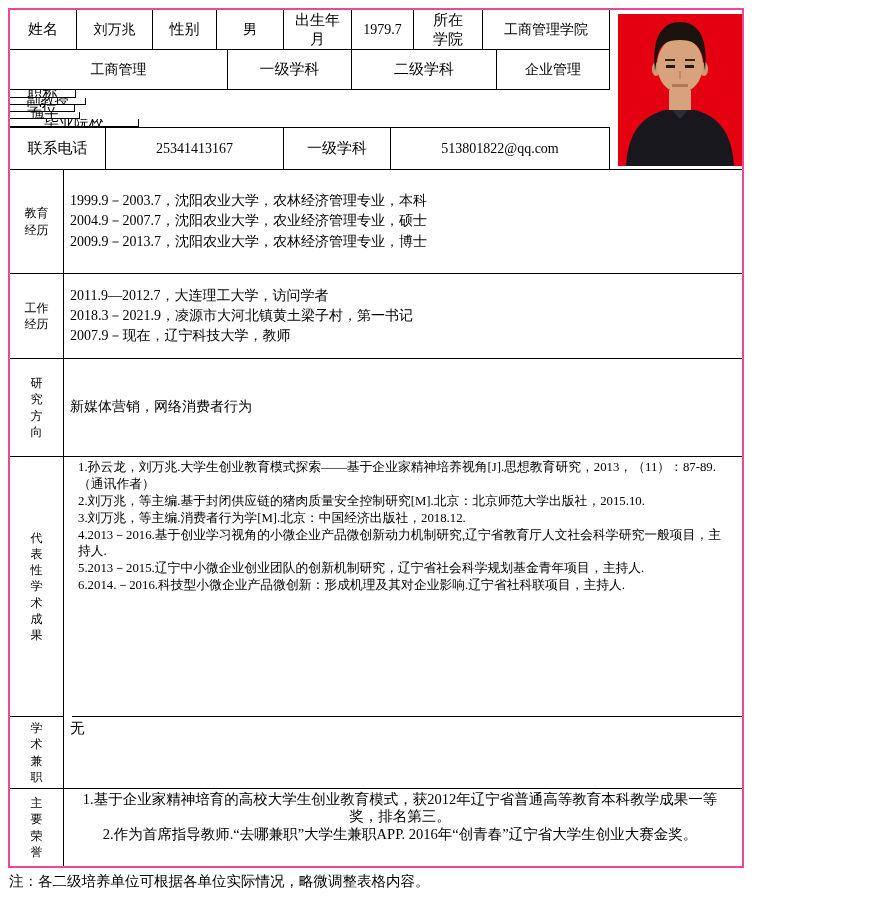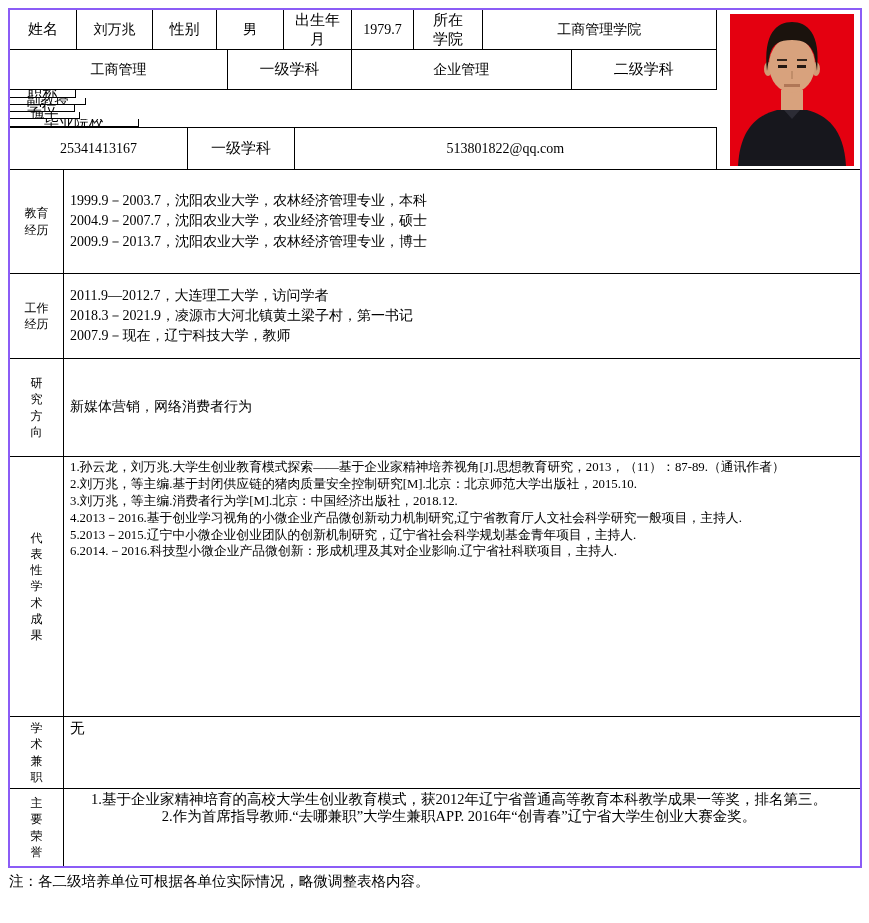--- a/index.html
+++ b/index.html
@@ -3,21 +3,21 @@
 <meta charset="utf-8">
 <style>
   * { box-sizing: border-box; margin: 0; padding: 0; }
   html,body { background:#ffffff; }
   body {
     width: 869px; height: 923px;
     font-family: "Liberation Serif", "DejaVu Serif", serif;
     color:#000;
   }
   .sheet { width:869px; height:923px; padding:8px; }
-  .tbl { width:854px; border:2px solid #8b5cf6; background:#fff; }
+  .tbl { width:736px; border:2px solid #ec4899; background:#fff; }
   .row { display:flex; }
 
   .cell {
     border-right:1px solid #000;
     border-bottom:1px solid #000;
     display:flex; align-items:center; justify-content:center;
     text-align:center; white-space:pre-line;
     font-size:15px; line-height:1.25; overflow:hidden;
   }
   .val { font-size:14px; }
@@ -50,21 +50,21 @@
     flex:1; border-right:none;
     display:block; text-align:left; align-items:flex-start; justify-content:flex-start;
     padding:3px 12px 3px 6px;
     font-size:14px; line-height:1.43;
   }
   .sec.vc .content { display:flex; flex-direction:column; justify-content:center; }
   .sec-edu { height:104px; }
   .sec-work { height:85px; }
   .sec-res { height:98px; }
   .sec-pub { height:260px; }
-  .sec-pub .content { font-size:12.8px; line-height:1.32; padding-top:2px; }
+  .sec-pub .content { font-size:12.8px; line-height:1.32; padding-top:2px;margin-left:8px; }
   .sec-pt  { height:72px; }
   .sec-pt .content { font-size:14.5px; line-height:1.2; }
   .sec-hon { height:77px; }
   .sec-hon .content { font-size:14.5px; line-height:1.2; padding-top:2px;text-align:center; }
   .tbl > .sec:last-child .cell { border-bottom:none; }
 
   .note { margin-top:4px; padding-left:1px; font-size:14.5px; }
 </style>
 </head>
 <body>
@@ -82,32 +82,33 @@
           <div class="cell c-birth-label">出生年
 月</div>
           <div class="cell c-birth val">1979.7</div>
           <div class="cell c-college-label">所在
 学院</div>
           <div class="cell flex1 val">工商管理学院</div>
         </div>
         <div class="row r2">
           <div class="cell c-d1 val">工商管理</div>
           <div class="cell c-d1-label">一级学科</div>
+          <div class="cell c-d2-label">二级学科</div>
           <div class="cell flex1 val">企业管理</div>
-          <div class="cell c-d2-label">二级学科</div>
         </div>
         <div class="row r3">
           <div class="cell c-title-label">职称</div>
           <div class="cell c-title val">副教授</div>
           <div class="cell c-degree-label">学位</div>
           <div class="cell c-degree val">博士</div>
           <div class="cell c-school-label">毕业院校</div>
           <div class="cell flex1 val">沈阳农业大学</div>
         </div>
         <div class="row r4">
+          <div class="cell c-phone-label">联系电话</div>
           <div class="cell c-phone val">25341413167</div>
           <div class="cell c-email-label">一级学科</div>
           <div class="cell flex1 val">513801822@qq.com</div>
         </div>
       </div>
 
       <div class="photo-cell">
         <svg width="124" height="152" viewBox="0 0 124 152" xmlns="http://www.w3.org/2000/svg">
           <rect x="0" y="0" width="124" height="152" fill="#e40010"></rect>
           <rect x="51" y="76" width="22" height="24" fill="#d8a27d"></rect>

